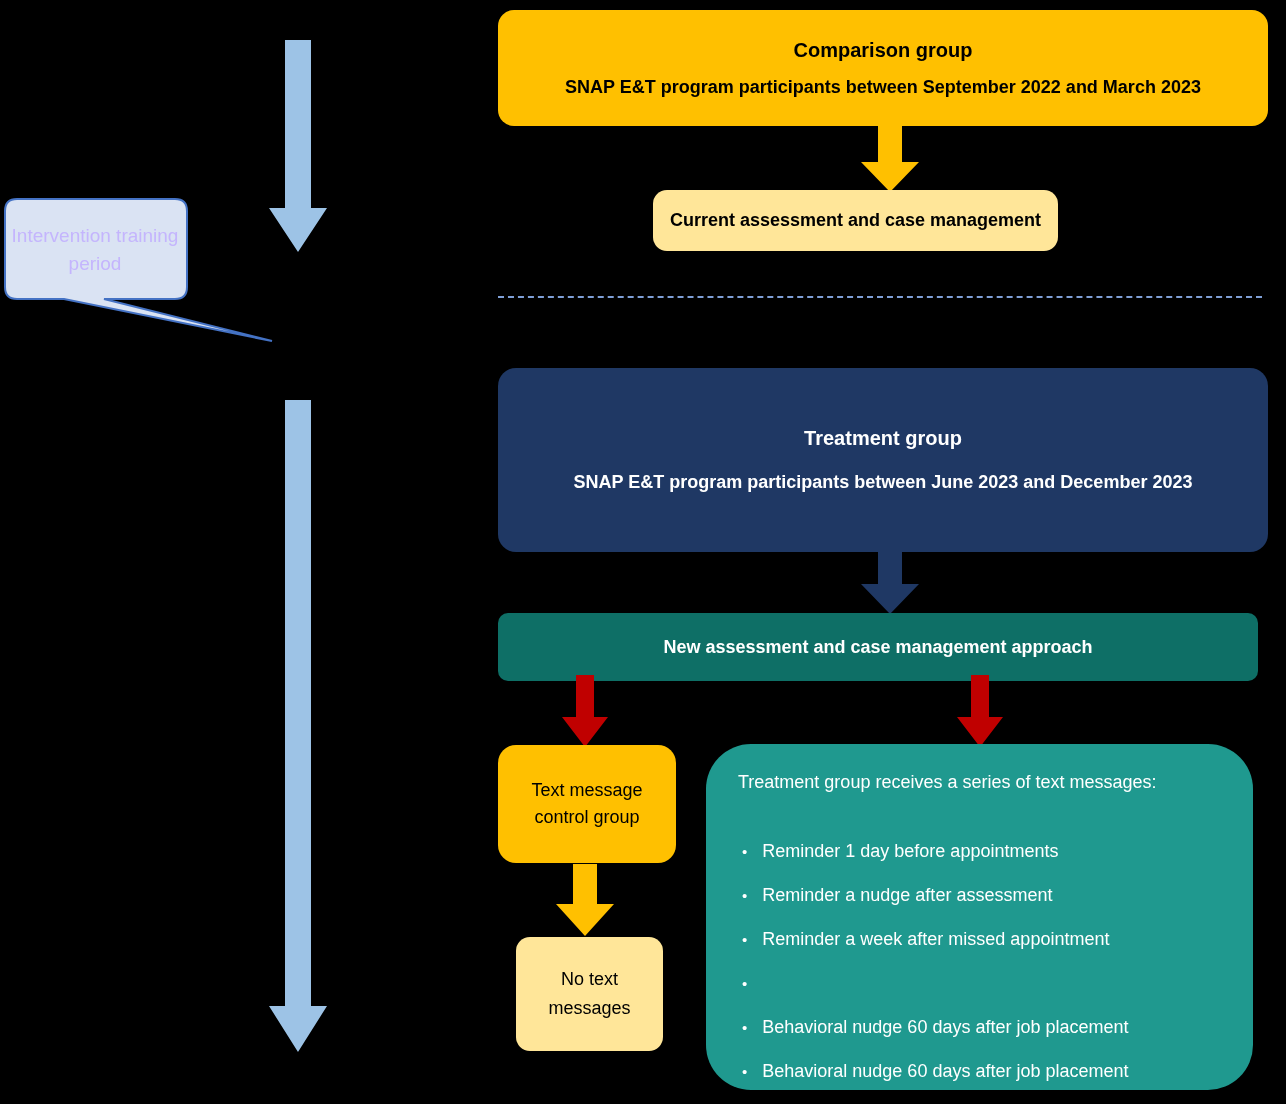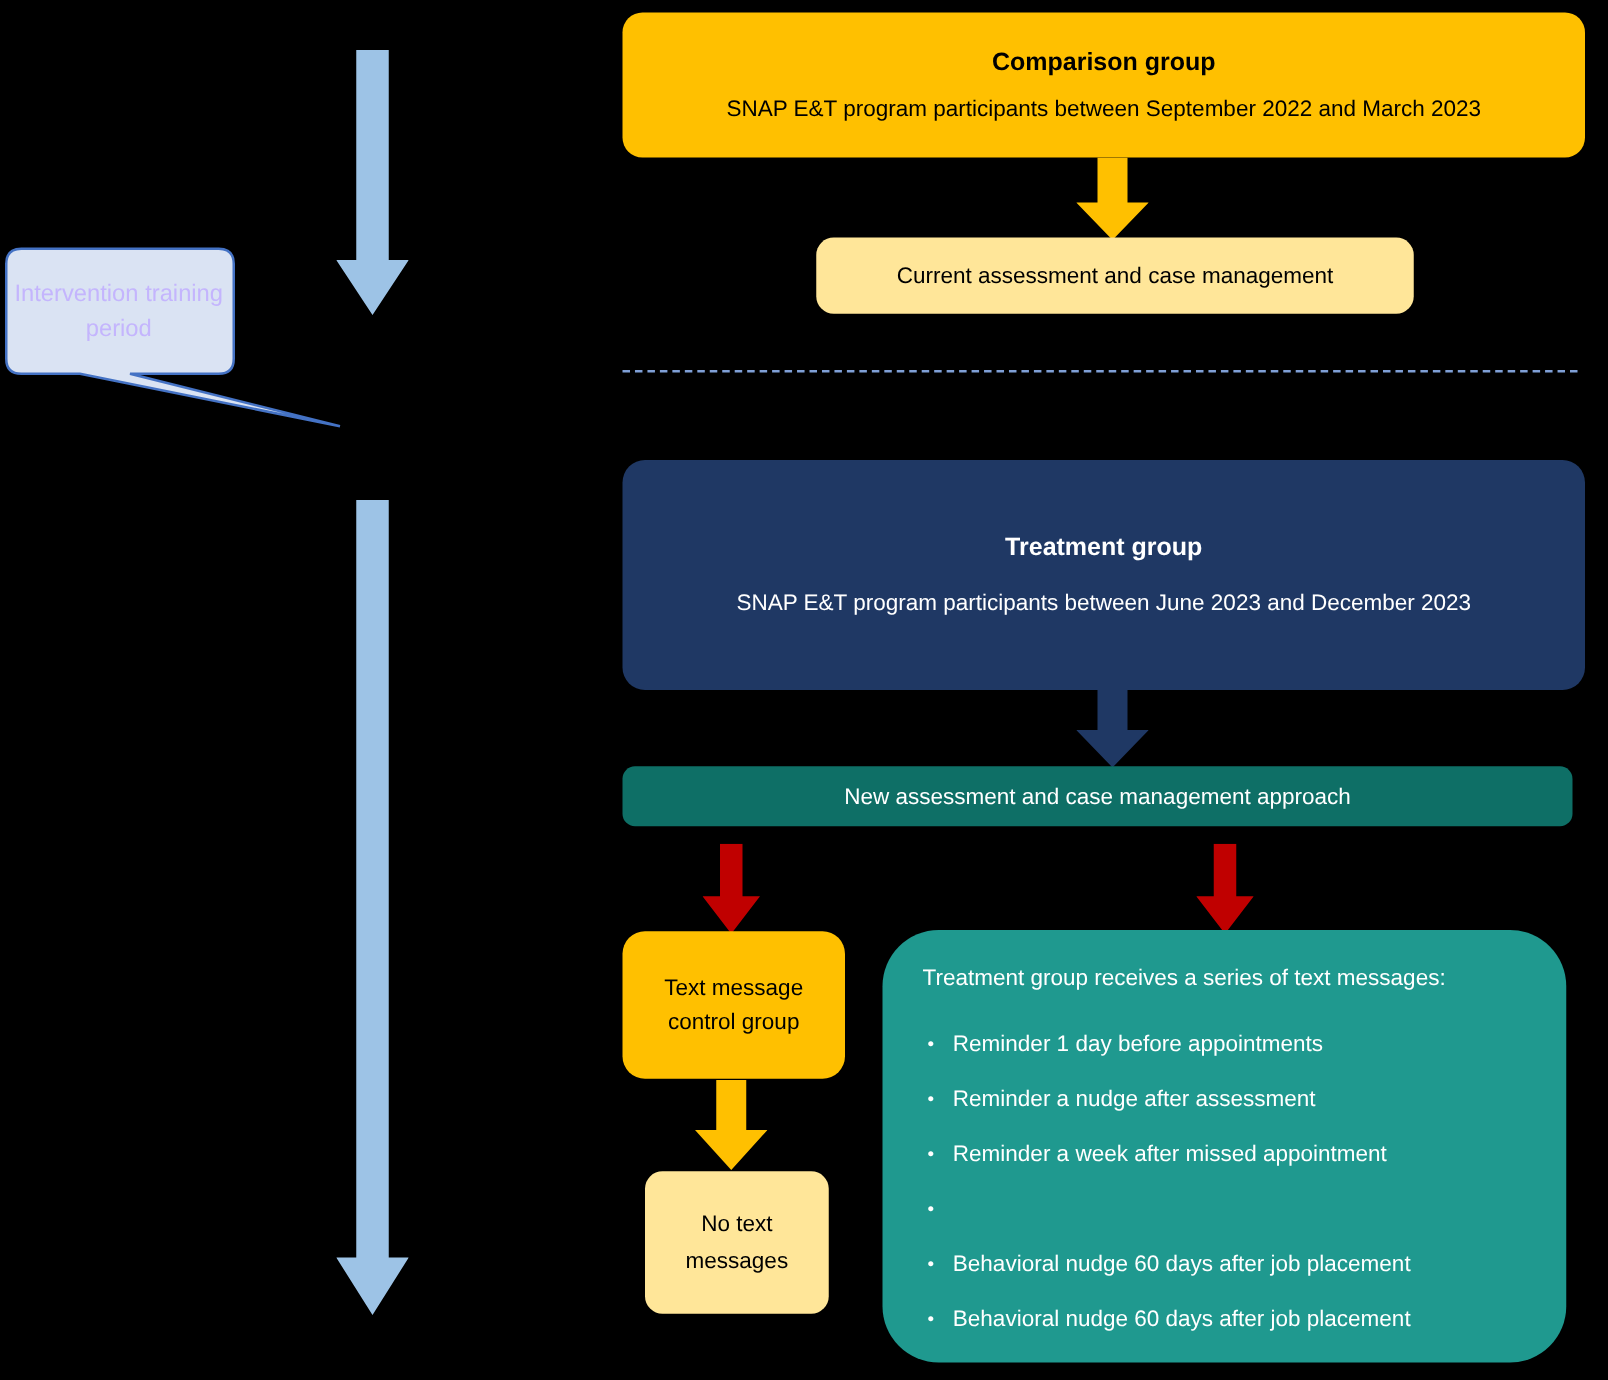--- a/index.html
+++ b/index.html
@@ -11,55 +11,55 @@
     overflow:hidden;
   }
   .abs{position:absolute;}
   .box{
     box-sizing:border-box;
     display:flex;flex-direction:column;
     align-items:center;justify-content:center;
     text-align:center;
   }
   .title{font-weight:bold;font-size:20px;}
-  .body-text{font-size:18px;}
+  .body-text{font-size:18px;font-weight:bold;}
   .dark-text{color:#000;}
   .light-text{color:#fff;}
 
   
   .comparison-box{left:498px;top:10px;width:770px;height:116px;border-radius:16px;gap:15px;padding:0 36px;}
 
   
-  .current-box{left:653px;top:190px;width:478px;height:61px;border-radius:14px;padding:0 16px;}
+  .current-box{left:653px;top:190px;width:405px;height:61px;border-radius:14px;padding:0 16px;}
 
   
   .divider{left:498px;top:296px;width:764px;height:0;border-top:2px dashed #7F9FD6;}
 
   
   .callout-svg{left:2px;top:197px;}
   .callout-text{left:6px;top:222px;width:178px;text-align:center;font-size:19px;line-height:1.45;color:#c4b5fd;}
 
   
   .treatment-box{left:498px;top:368px;width:770px;height:184px;border-radius:18px;gap:22px;padding:0 24px;}
 
   
-  .new-assess-bar{left:498px;top:613px;width:760px;height:48px;border-radius:10px;padding:0 16px;}
+  .new-assess-bar{left:498px;top:613px;width:760px;height:68px;border-radius:10px;padding:0 16px;}
 
   
   .control-box{left:498px;top:745px;width:178px;height:118px;border-radius:18px;padding:0 14px;font-size:18px;line-height:1.5;}
 
   
   .notext-box{left:516px;top:937px;width:147px;height:114px;border-radius:14px;padding:0 14px;font-size:18px;line-height:1.6;}
 
   
   .messages-box{
     left:706px;top:744px;width:547px;height:346px;border-radius:45px;
     box-sizing:border-box;padding:28px 30px 20px 30px;color:#fff;
   }
-  .messages-title{font-size:18px;margin:0 0 20px 2px;}
+  .messages-title{font-size:18px;margin:0 0 36px 2px;}
   .messages-list{list-style:none;margin:0;padding:0 0 0 6px;}
   .messages-list li{
     display:flex;align-items:center;gap:15px;
     height:44px;font-size:18px;
   }
   .bullet-dot{font-size:15px;line-height:1;}
 
   svg{display:block;}
 </style>
 </head>

